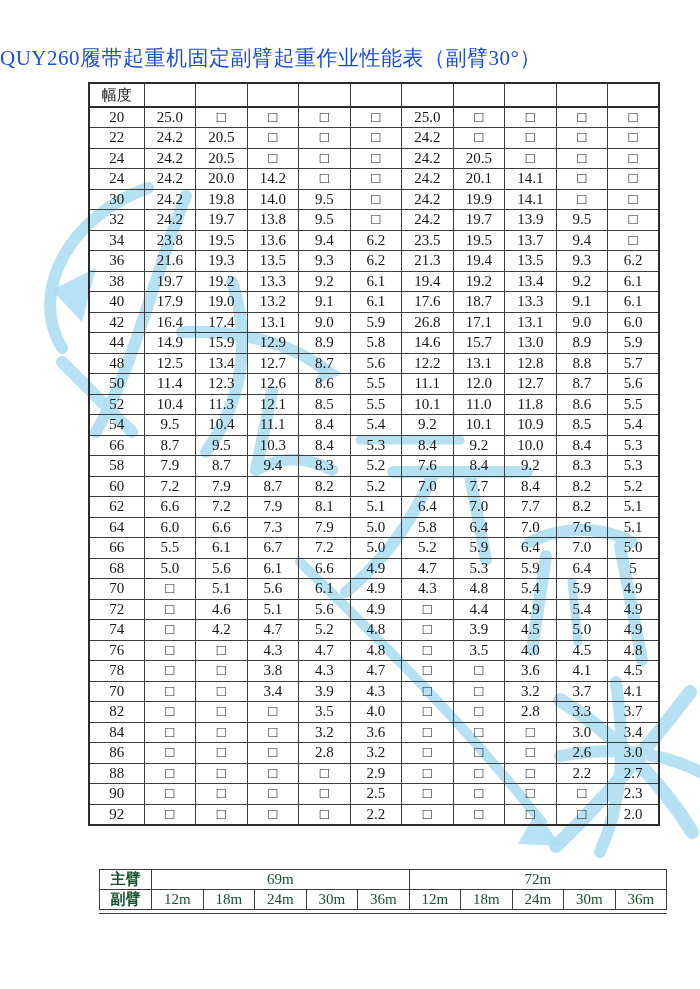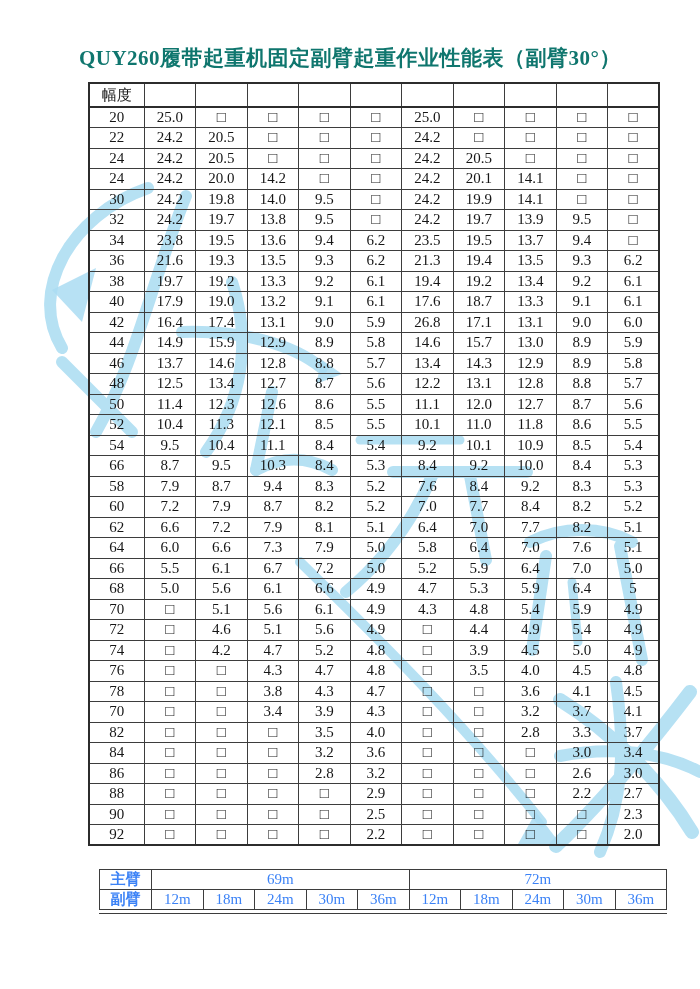--- a/index.html
+++ b/index.html
@@ -9,24 +9,24 @@
     position: relative;
     overflow: hidden;
     font-family: "Liberation Serif", serif;
   }
   .page { position: absolute; inset: 0; }
 
   .doc-title {
     position: absolute;
     top: 44px; left: 0;
     width: 700px;
-    text-align: center;
+    text-align: left;
     font-size: 21px;
-    font-weight: bold;
-    color: #0f766e;
+    font-weight: normal;
+    color: #1d4ed8;
     letter-spacing: 0.5px;
     white-space: nowrap;
     z-index: 3;
   }
 
   
   .watermark {
     position: absolute; inset: 0;
     z-index: 1;
     pointer-events: none;
@@ -74,21 +74,21 @@
     border-collapse: collapse;
     table-layout: fixed;
     z-index: 2;
   }
   table.footer th, table.footer td {
     border: 1px solid #3d3d3d;
     padding: 0;
     text-align: center;
     vertical-align: middle;
     font-size: 15px;
-    color: #3b82f6;
+    color: #14532d;
     white-space: nowrap;
   }
   table.footer tr { height: 20px; }
   table.footer th.flabel {
     font-weight: bold;
     font-size: 15px;
   }
   .footer-underline {
     position: absolute;
     left: 99px; top: 913px;
@@ -314,33 +314,20 @@
           <td>12.9</td>
           <td>8.9</td>
           <td>5.8</td>
           <td>14.6</td>
           <td>15.7</td>
           <td>13.0</td>
           <td>8.9</td>
           <td>5.9</td>
         </tr>
         <tr>
-          <td class="radius">46</td>
-          <td>13.7</td>
-          <td>14.6</td>
-          <td>12.8</td>
-          <td>8.8</td>
-          <td>5.7</td>
-          <td>13.4</td>
-          <td>14.3</td>
-          <td>12.9</td>
-          <td>8.9</td>
-          <td>5.8</td>
-        </tr>
-        <tr>
           <td class="radius">48</td>
           <td>12.5</td>
           <td>13.4</td>
           <td>12.7</td>
           <td>8.7</td>
           <td>5.6</td>
           <td>12.2</td>
           <td>13.1</td>
           <td>12.8</td>
           <td>8.8</td>

